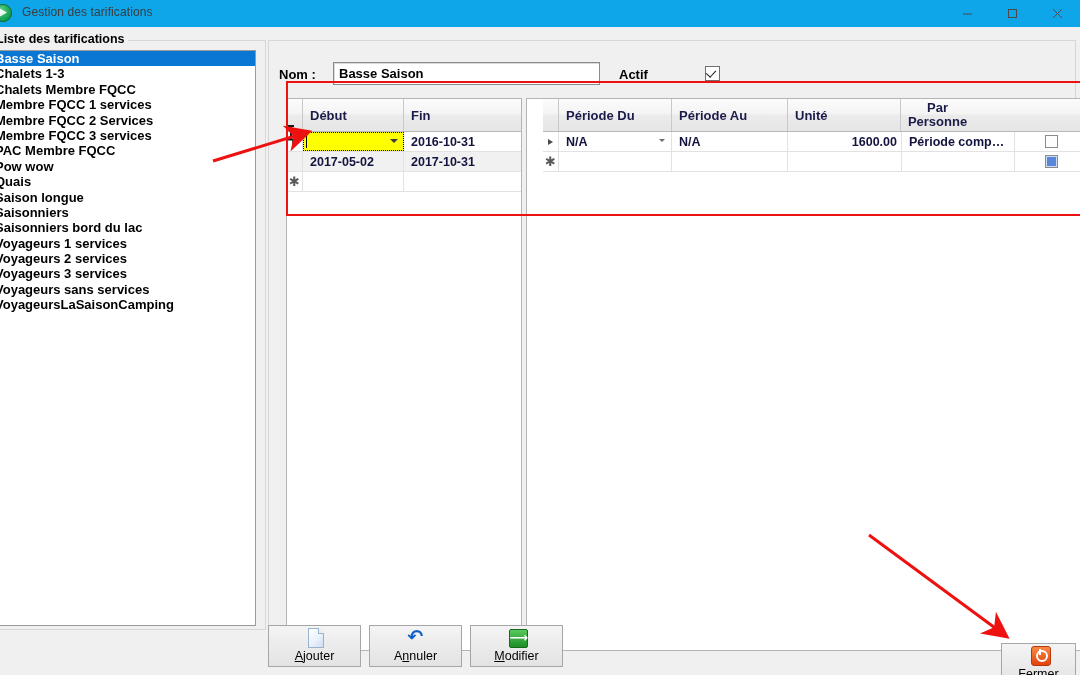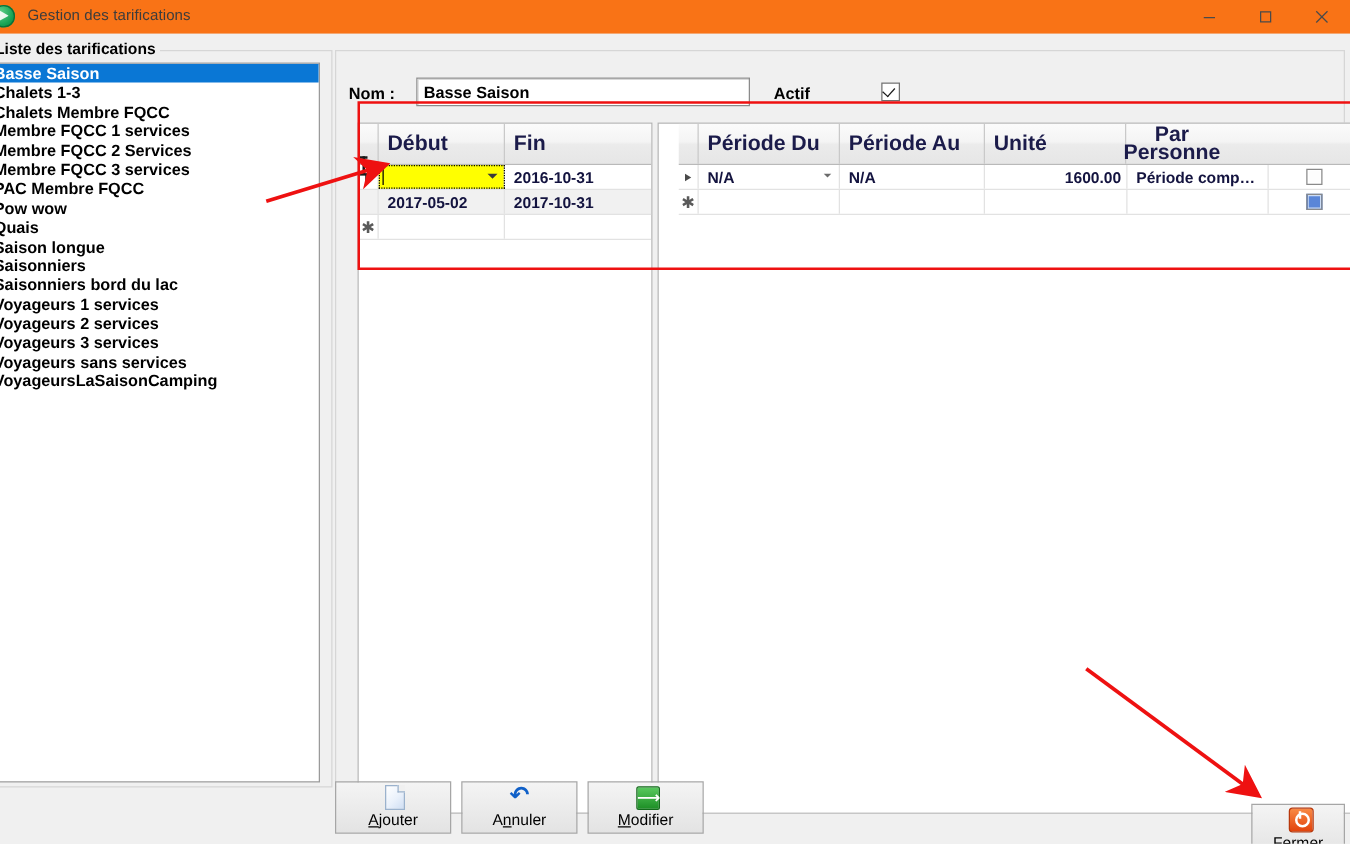--- a/index.html
+++ b/index.html
@@ -6,21 +6,21 @@
   body{
     width:1080px;height:675px;overflow:hidden;position:relative;
     background:#f0f0f0;
     font-family:"Liberation Sans","DejaVu Sans",sans-serif;
     -webkit-font-smoothing:none;
   }
 
   
   .titlebar{
     position:absolute;left:0;top:0;width:1080px;height:27px;
-    background:#f97316;border-bottom:1px solid #e6e6e6;
+    background:#0ea5e9;border-bottom:1px solid #e6e6e6;
     display:flex;align-items:center;
   }
   .app-icon{
     position:absolute;left:-6px;top:4px;width:18px;height:18px;border-radius:50%;
     background:radial-gradient(circle at 35% 32%,#5fd08a 0%,#17a254 60%,#0d7a3d 100%);
     box-shadow:inset 0 0 0 1px #0c6f38;
   }
   .app-icon:after{
     content:"";position:absolute;left:5px;top:4px;width:8px;height:9px;
     background:#ffffff;clip-path:polygon(0 0,100% 50%,0 100%);
@@ -102,21 +102,21 @@
   .grid-left{left:17px;top:57px;width:234px;height:551px;}
   .grid-right{left:257px;top:57px;width:547px;height:551px;padding-left:16px;}
 
   .g-head{
     display:flex;height:32px;
     background:linear-gradient(#fbfbfb 0%,#f4f4f4 45%,#ebebeb 52%,#e6e6e6 100%);
     border-bottom:1px solid #b9b9b9;
   }
   .g-head .cell{
     display:flex;align-items:center;
-    font-size:17px;font-weight:bold;color:#1b1b4a;
+    font-size:13px;font-weight:bold;color:#1b1b4a;
     padding-left:7px;border-right:1px solid #c9c9c9;box-sizing:border-box;
     height:32px;
   }
   .g-head .cell.two-line{
     flex-direction:column;justify-content:center;align-items:center;
     padding-left:0;line-height:14px;text-align:left;
   }
   .g-head .cell.rowsel{padding:0;border-right:1px solid #c9c9c9;}
 
   .g-row{display:flex;height:20px;border-bottom:1px solid #e2e2e2;box-sizing:border-box;}

